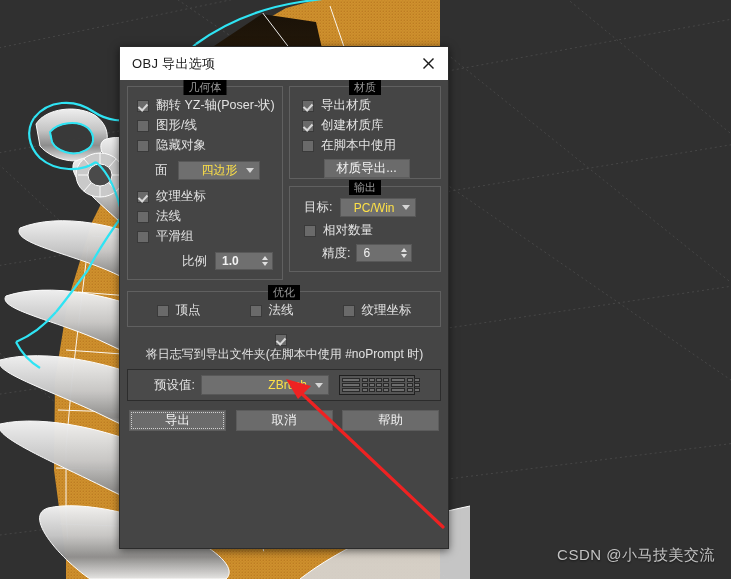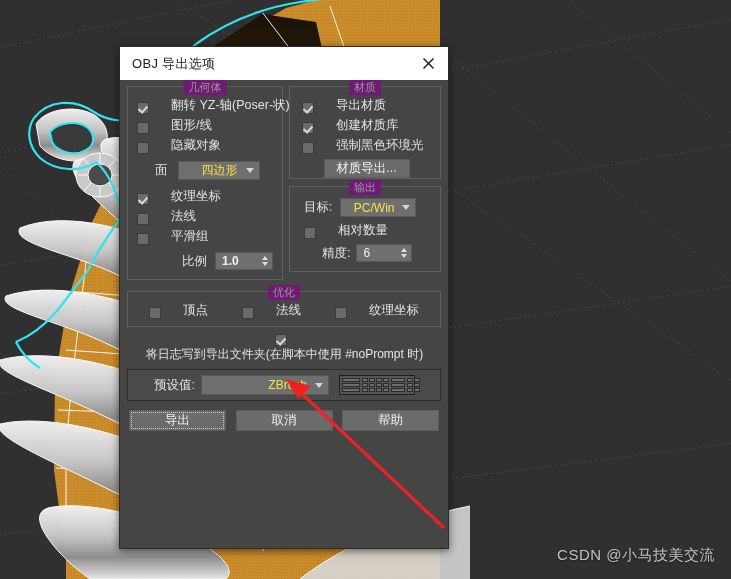--- a/index.html
+++ b/index.html
@@ -75,42 +75,41 @@
     border: 1px solid #606060;
     position: relative;
     background: #454545;
     box-sizing: border-box;
   }
   .group > .legend {
     position: absolute;
     top: -7px;
     left: 50%;
     transform: translateX(-50%);
-    background: #701a75;
+    background: #000000;
     padding: 0 5px;
     font-size: 11px;
     color: #9a9a9a;
     white-space: nowrap;
   }
   .group-inner { padding: 10px 9px 8px 9px; }
 
   .cols {
     display: flex;
     gap: 6px;
   }
   .col-left { width: 156px; }
   .col-right { width: 154px; display: flex; flex-direction: column; gap: 7px; }
 
   
   .cbrow {
     display: flex;
-    align-items: flex-end;
+    align-items: center;
     margin-bottom: 3px;
     cursor: default;
-    gap: 15px;
   }
   .cb {
     width: 12px; height: 12px;
     background: #6a6a6a;
     border: 1px solid #3a3a3a;
     margin-right: 7px;
     flex: 0 0 auto;
     position: relative;
     box-sizing: border-box;
     cursor: pointer;
@@ -494,21 +493,21 @@
               <span class="cblabel">导出材质</span>
             </div>
 
             <div class="cbrow">
               <span class="cb checked"></span>
               <span class="cblabel">创建材质库</span>
             </div>
 
             <div class="cbrow">
               <span class="cb"></span>
-              <span class="cblabel">强制黑色环境光</span>
+              <span class="cblabel">在脚本中使用</span>
             </div>
 
             <div style="display:flex;justify-content:center;margin-top:5px;">
               <div class="btn" style="width:86px;height:19px;">材质导出...</div>
             </div>
 
           </div>
         </div>
 
         <div class="group" style="height:86px;">

